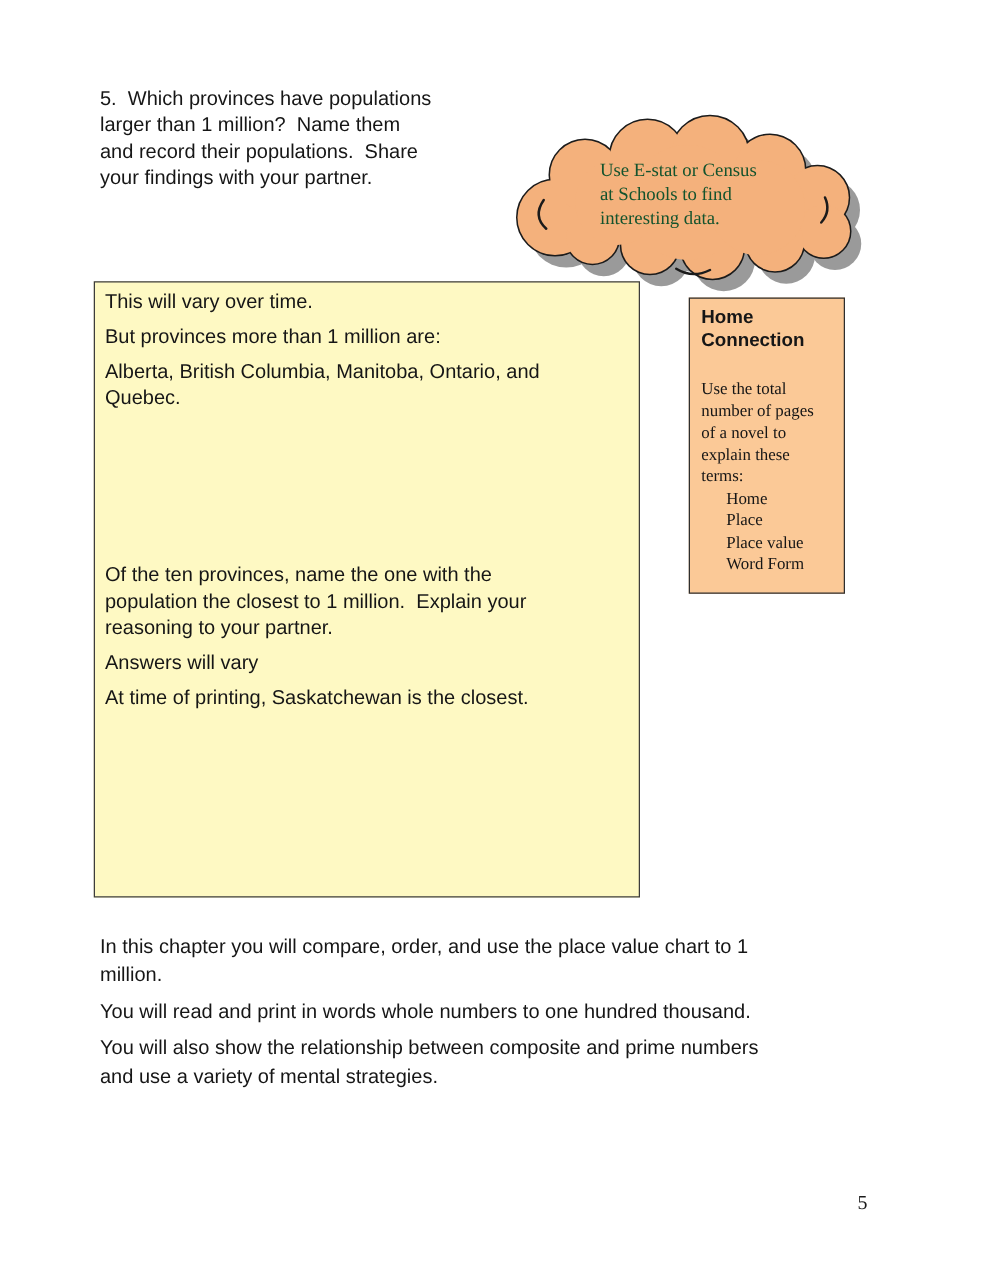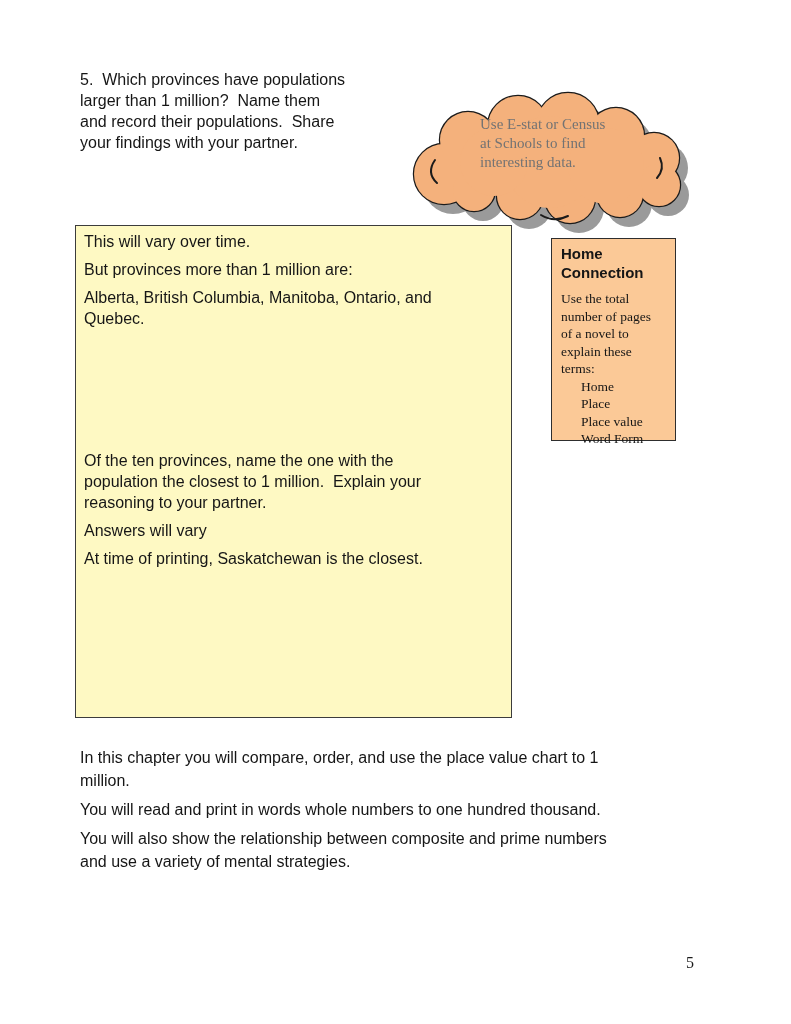--- a/index.html
+++ b/index.html
@@ -8,45 +8,45 @@
     font-family:"Liberation Sans",sans-serif;color:#161616;overflow:hidden;
   }
   .question{
     position:absolute;left:80px;top:69px;width:330px;
     font-size:16px;line-height:21px;white-space:pre-wrap;
   }
   
   .cloud{position:absolute;left:400px;top:88px;width:296px;height:148px;}
   .cloud svg{position:absolute;left:0;top:0;}
   .cloud-text{
-    position:absolute;left:80px;top:27px;width:172px;
+    position:absolute;left:80px;top:40px;width:172px;
     font-family:"Liberation Serif",serif;font-size:15px;line-height:19px;
-    white-space:pre-wrap;color:#737373;
+    white-space:pre-wrap;color:#14532d;
   }
   
   .answer-box{
     position:absolute;left:75px;top:225px;width:437px;height:493px;
     background:#fef9c3;border:1px solid #3c3c3c;box-sizing:border-box;
     padding:5px 8px;
   }
   .answer-box p{
     margin:0 0 7px 0;font-size:16px;line-height:21px;max-width:410px;
     white-space:pre-wrap;
   }
   .answer-box p.gap{margin-top:121px;}
   
   .home-box{
-    position:absolute;left:551px;top:238px;width:125px;height:203px;
+    position:absolute;left:551px;top:238px;width:125px;height:237px;
     background:#fbc997;border:1px solid #2e2e2e;box-sizing:border-box;
     padding:5px 4px 0 9px;
   }
   .home-title{font-weight:bold;font-size:15px;line-height:19px;width:100px;}
   .home-body{
     font-family:"Liberation Serif",serif;font-size:13.5px;line-height:17.5px;
-    margin-top:8px;white-space:pre-wrap;
+    margin-top:20px;white-space:pre-wrap;
   }
   .home-terms{
     font-family:"Liberation Serif",serif;font-size:13.5px;line-height:17.5px;
     padding-left:20px;
   }
   
   .intro{position:absolute;left:80px;top:746px;width:640px;}
   .intro p{margin:0 0 6px 0;font-size:16px;line-height:23px;white-space:pre-wrap;}
   .page-number{
     position:absolute;left:686px;top:954px;

